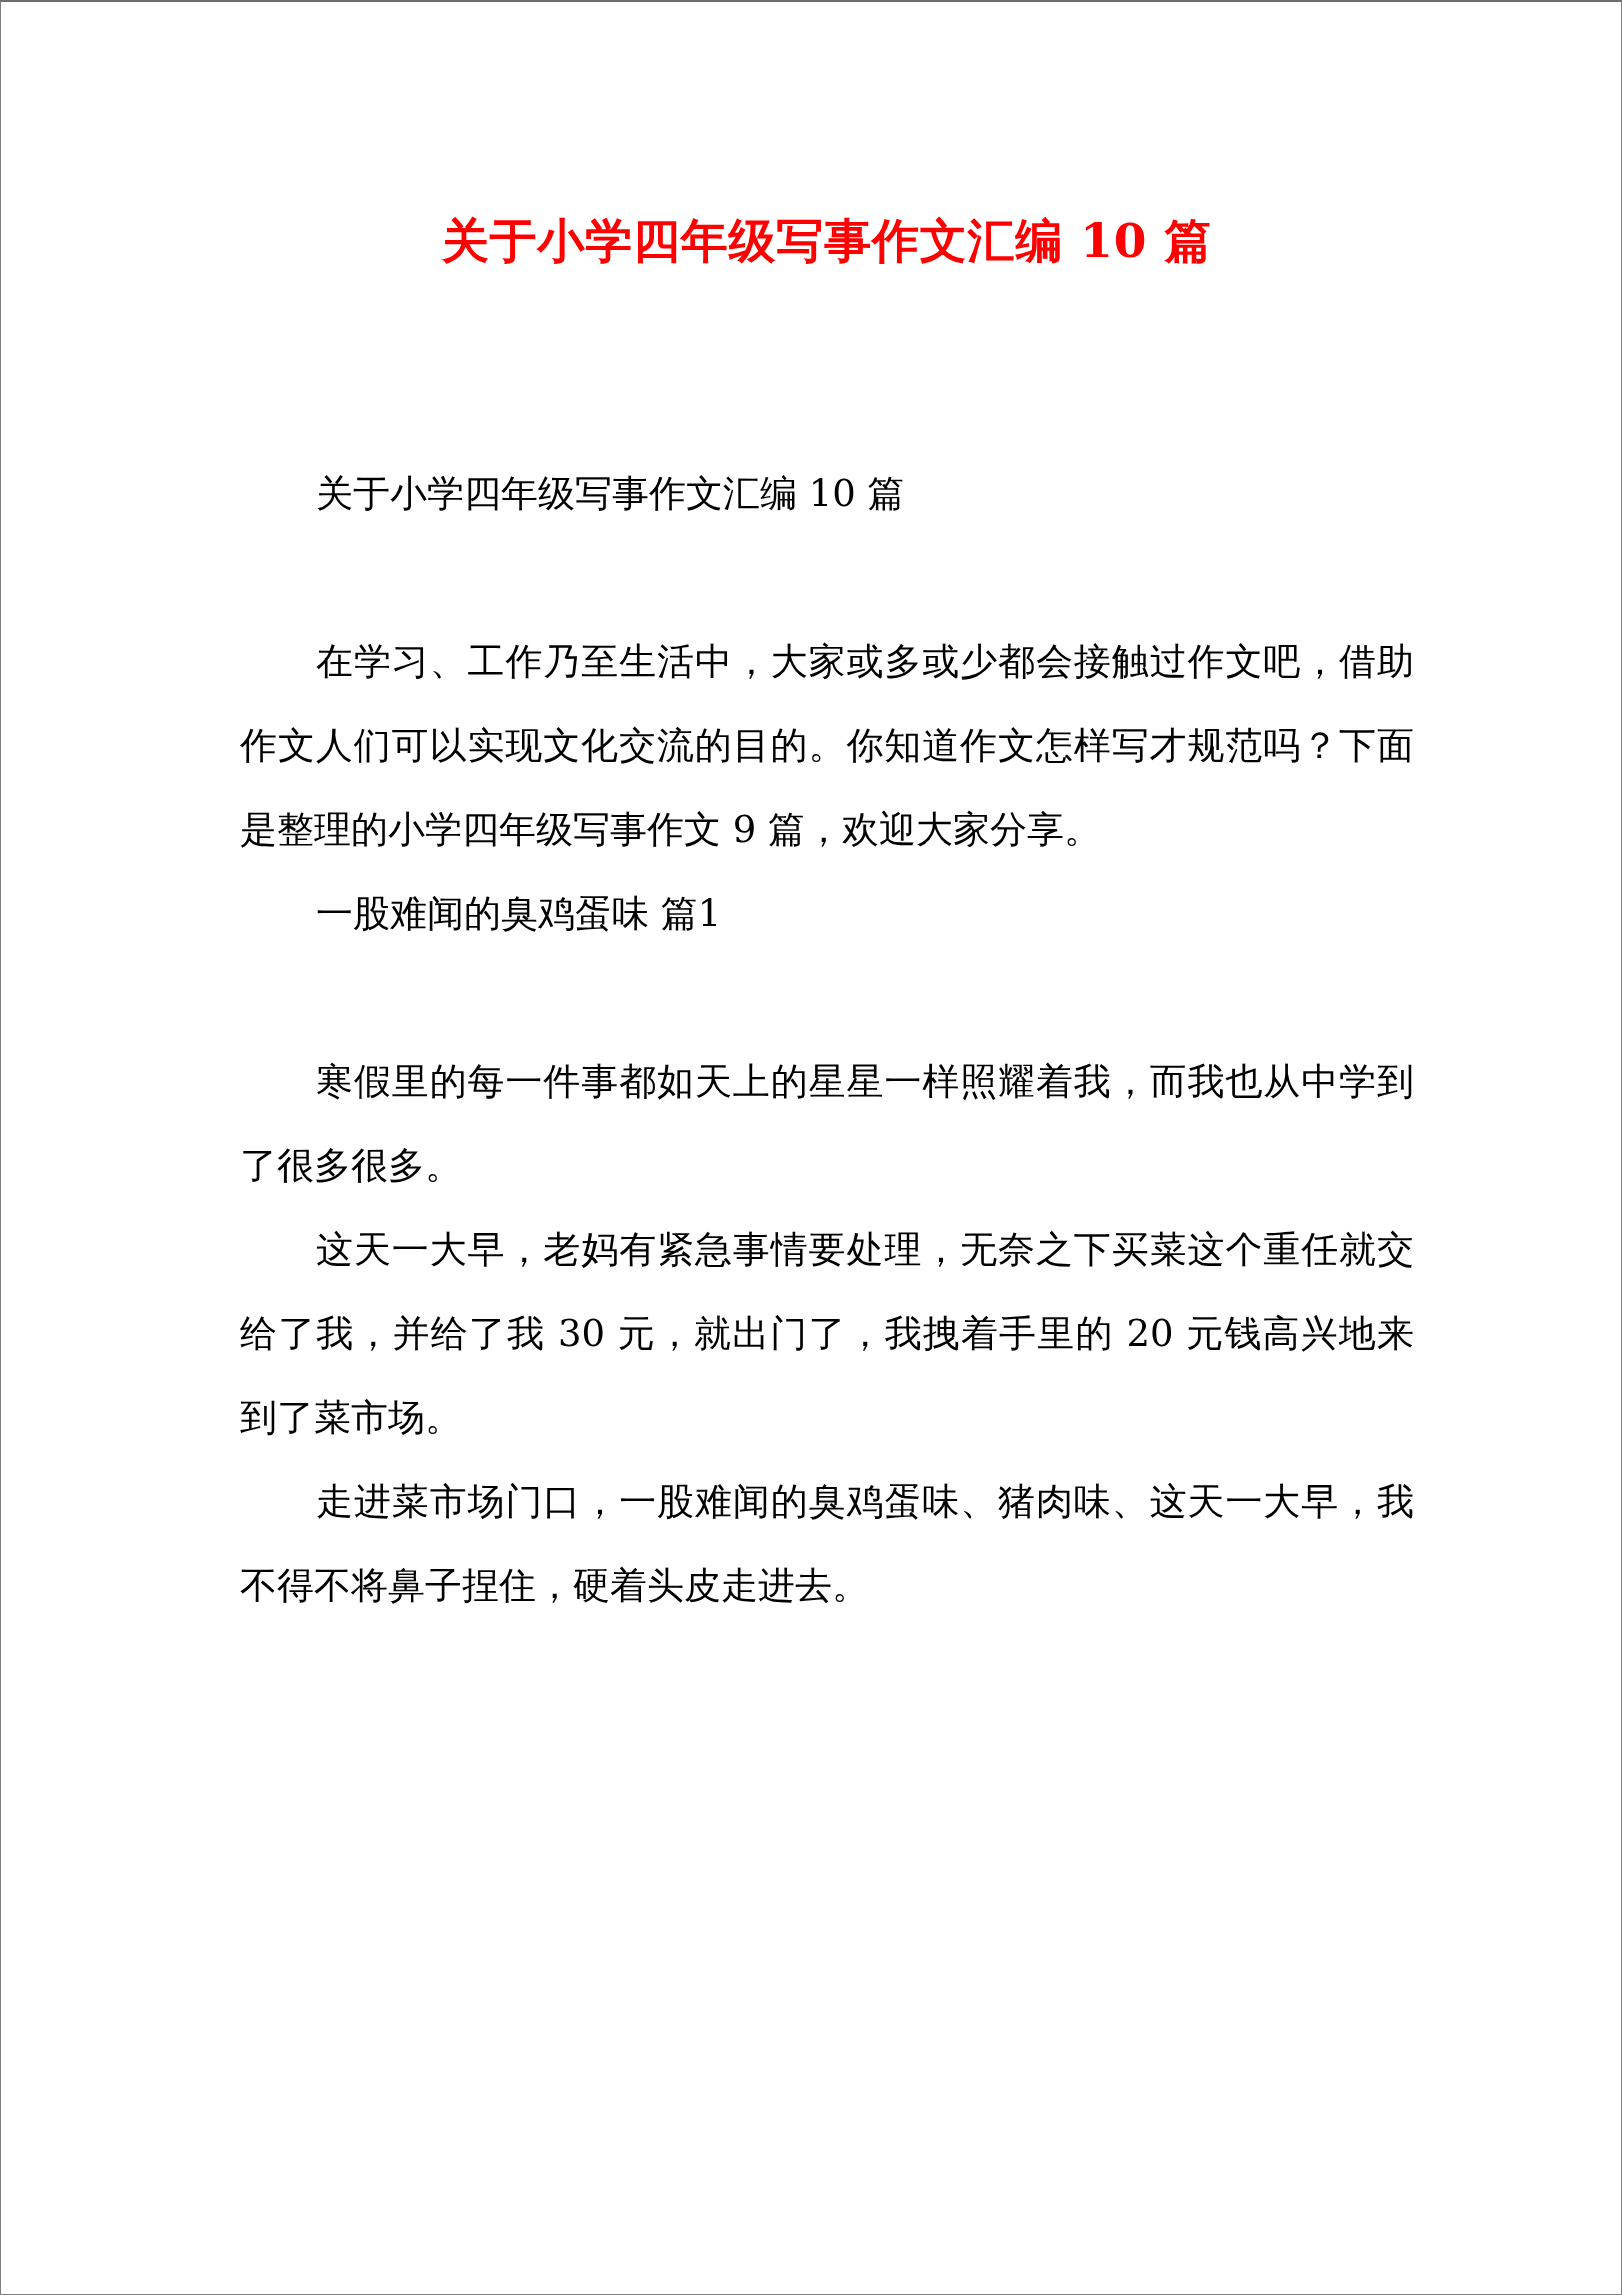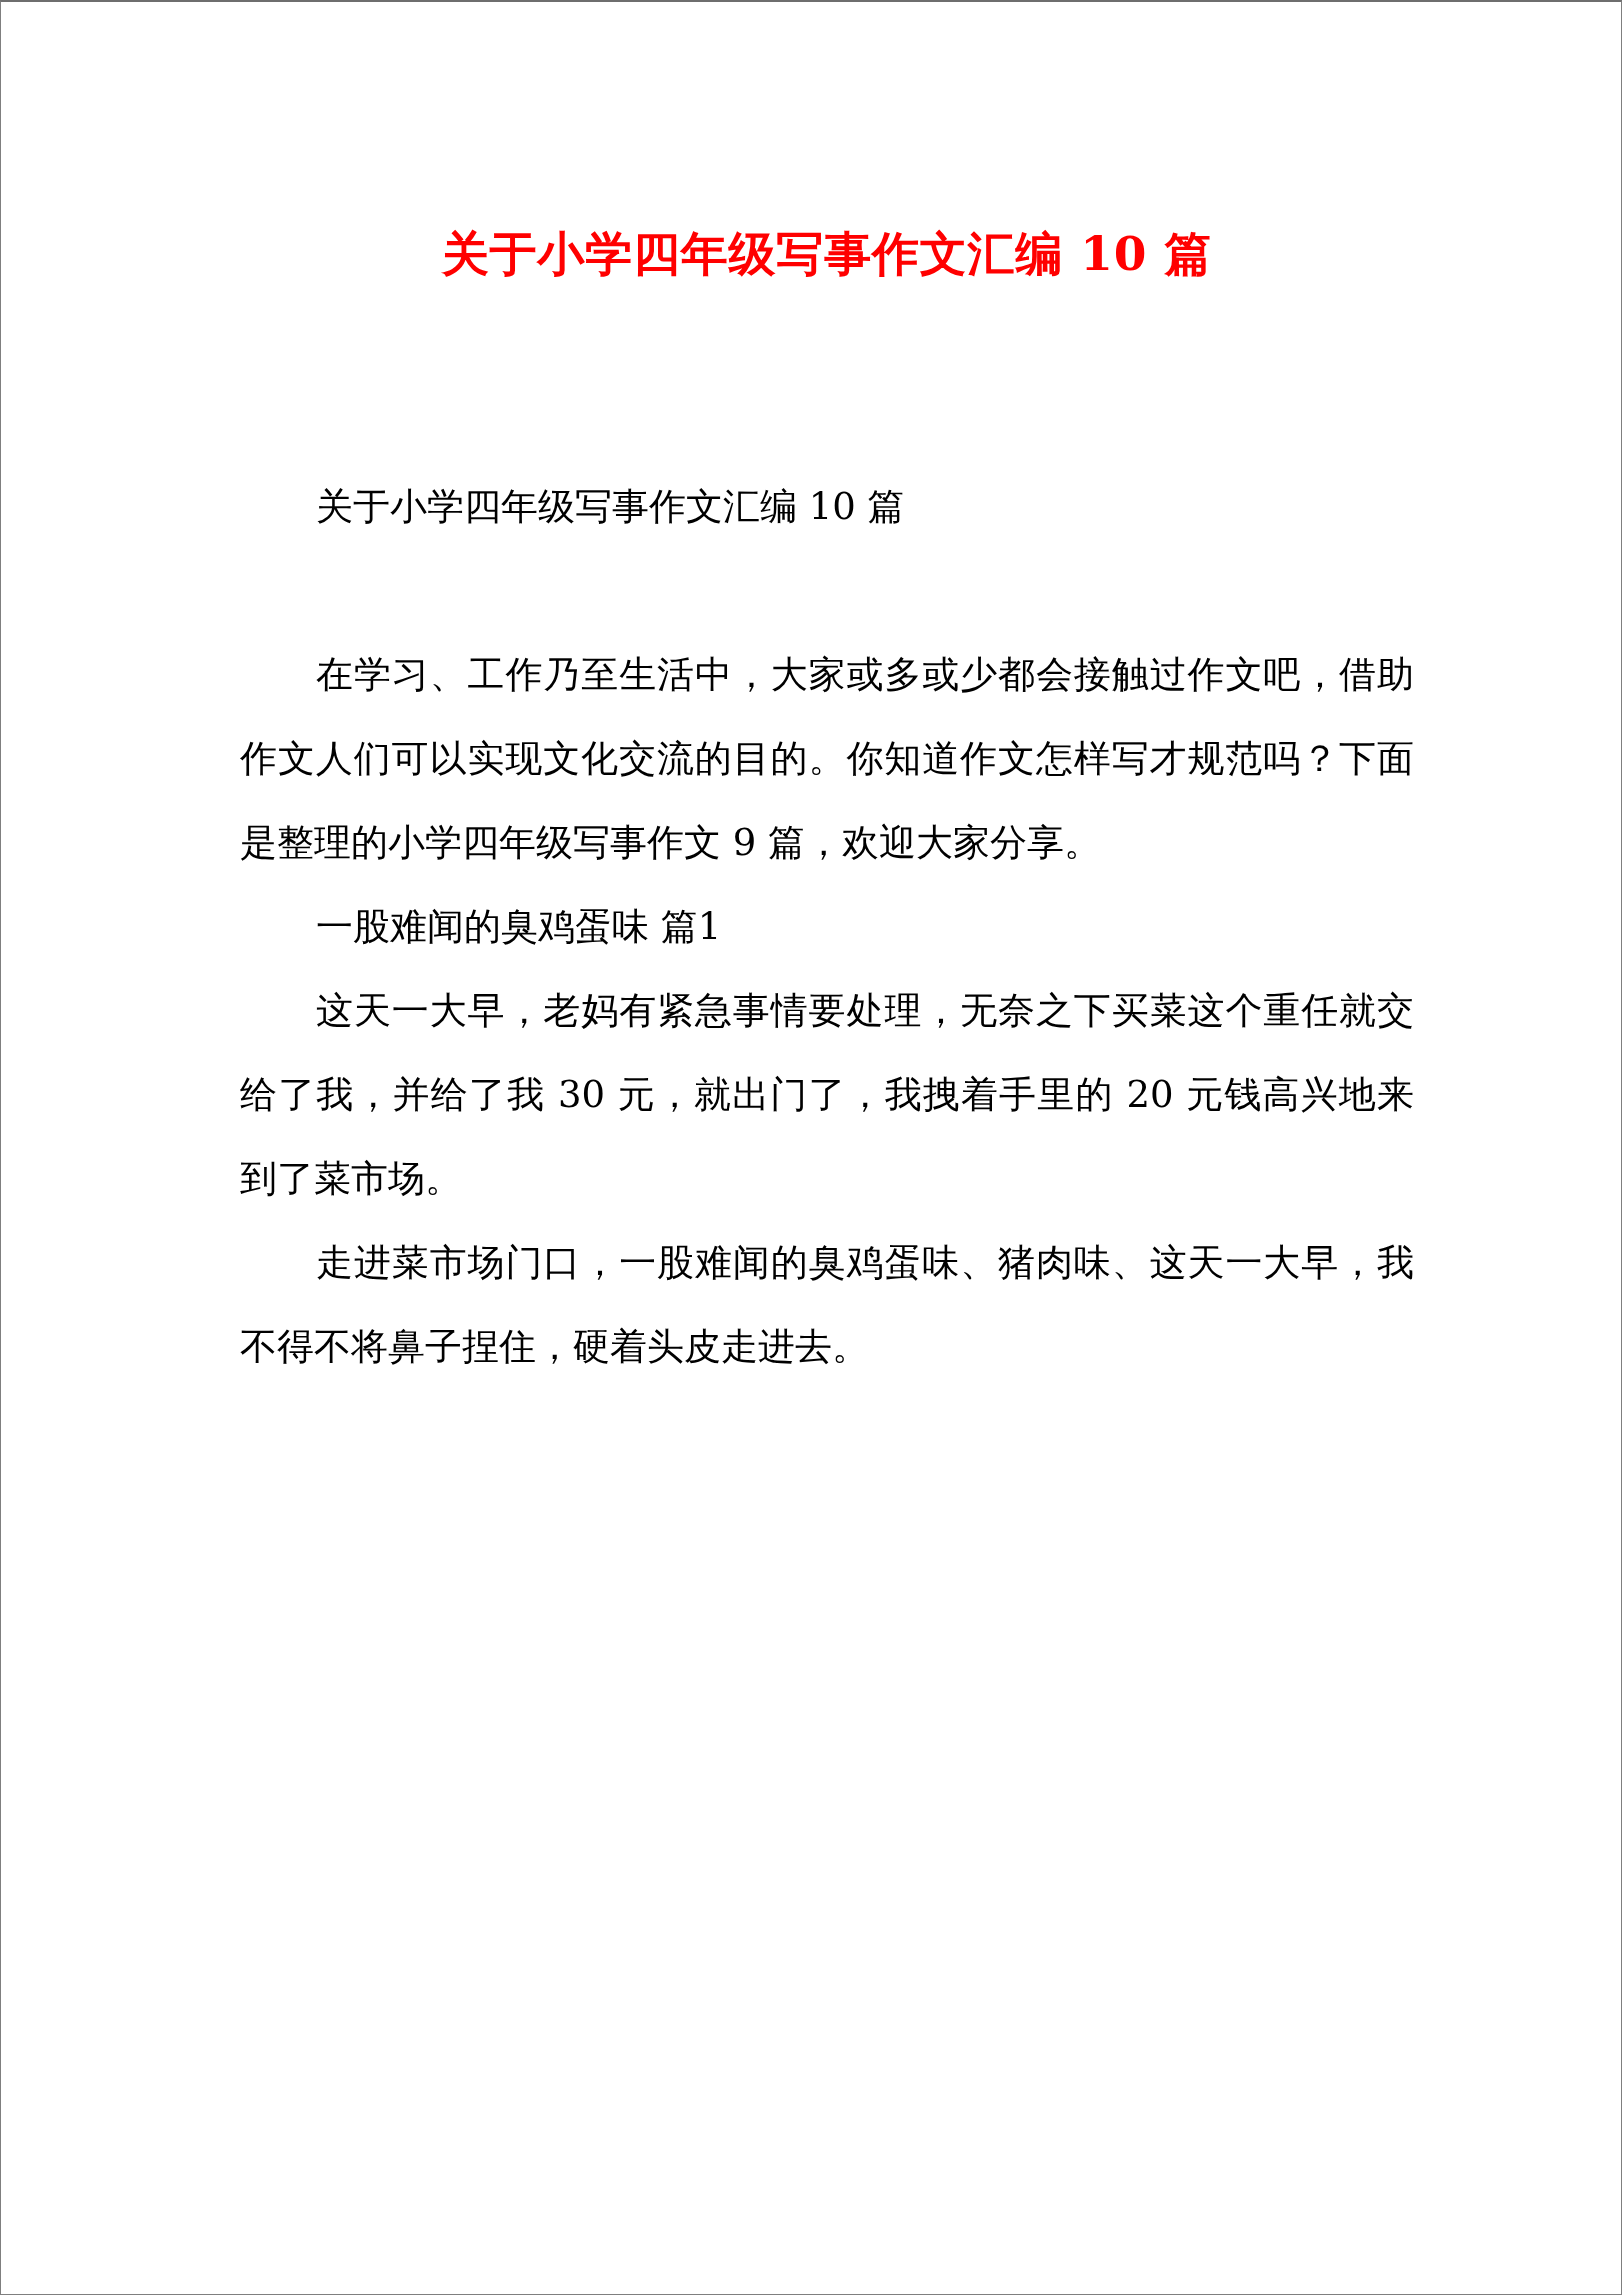--- a/index.html
+++ b/index.html
@@ -15,21 +15,21 @@
     border: 1.7px solid #7f7f7f;
     border-top: 2.5px solid #6e6e6e;
     box-sizing: border-box;
     overflow: hidden;
     font-family: "DejaVu Serif", "Liberation Serif", serif;
     color: #000000;
   }
   .content {
     position: absolute;
     left: 239px;
-    top: 13px;
+    top: 0;
     width: 1174px;
   }
   .doc-title {
     margin: 0;
     padding: 0;
     margin-top: 197px;
     text-align: center;
     font-size: 47px;
     font-weight: bold;
     line-height: 84px;
@@ -64,20 +64,21 @@
   <div class="content">
 
     <h1 class="doc-title">关于小学四年级写事作文汇编 10 篇</h1>
 
     <p class="body-text subtitle">关于小学四年级写事作文汇编 10 篇</p>
 
     <p class="body-text lead-para">在学习、工作乃至生活中，大家或多或少都会接触过作文吧，借助作文人们可以实现文化交流的目的。你知道作文怎样写才规范吗？下面是整理的小学四年级写事作文 9 篇，欢迎大家分享。</p>
 
     <p class="body-text section-heading">一股难闻的臭鸡蛋味 篇1</p>
 
+    <p class="body-text first-body-para">寒假里的每一件事都如天上的星星一样照耀着我，而我也从中学到了很多很多。</p>
 
     <p class="body-text">这天一大早，老妈有紧急事情要处理，无奈之下买菜这个重任就交给了我，并给了我 30 元，就出门了，我拽着手里的 20 元钱高兴地来到了菜市场。</p>
 
     <p class="body-text">走进菜市场门口，一股难闻的臭鸡蛋味、猪肉味、这天一大早，我不得不将鼻子捏住，硬着头皮走进去。</p>
 
 
   </div>
 </div>
 
 

